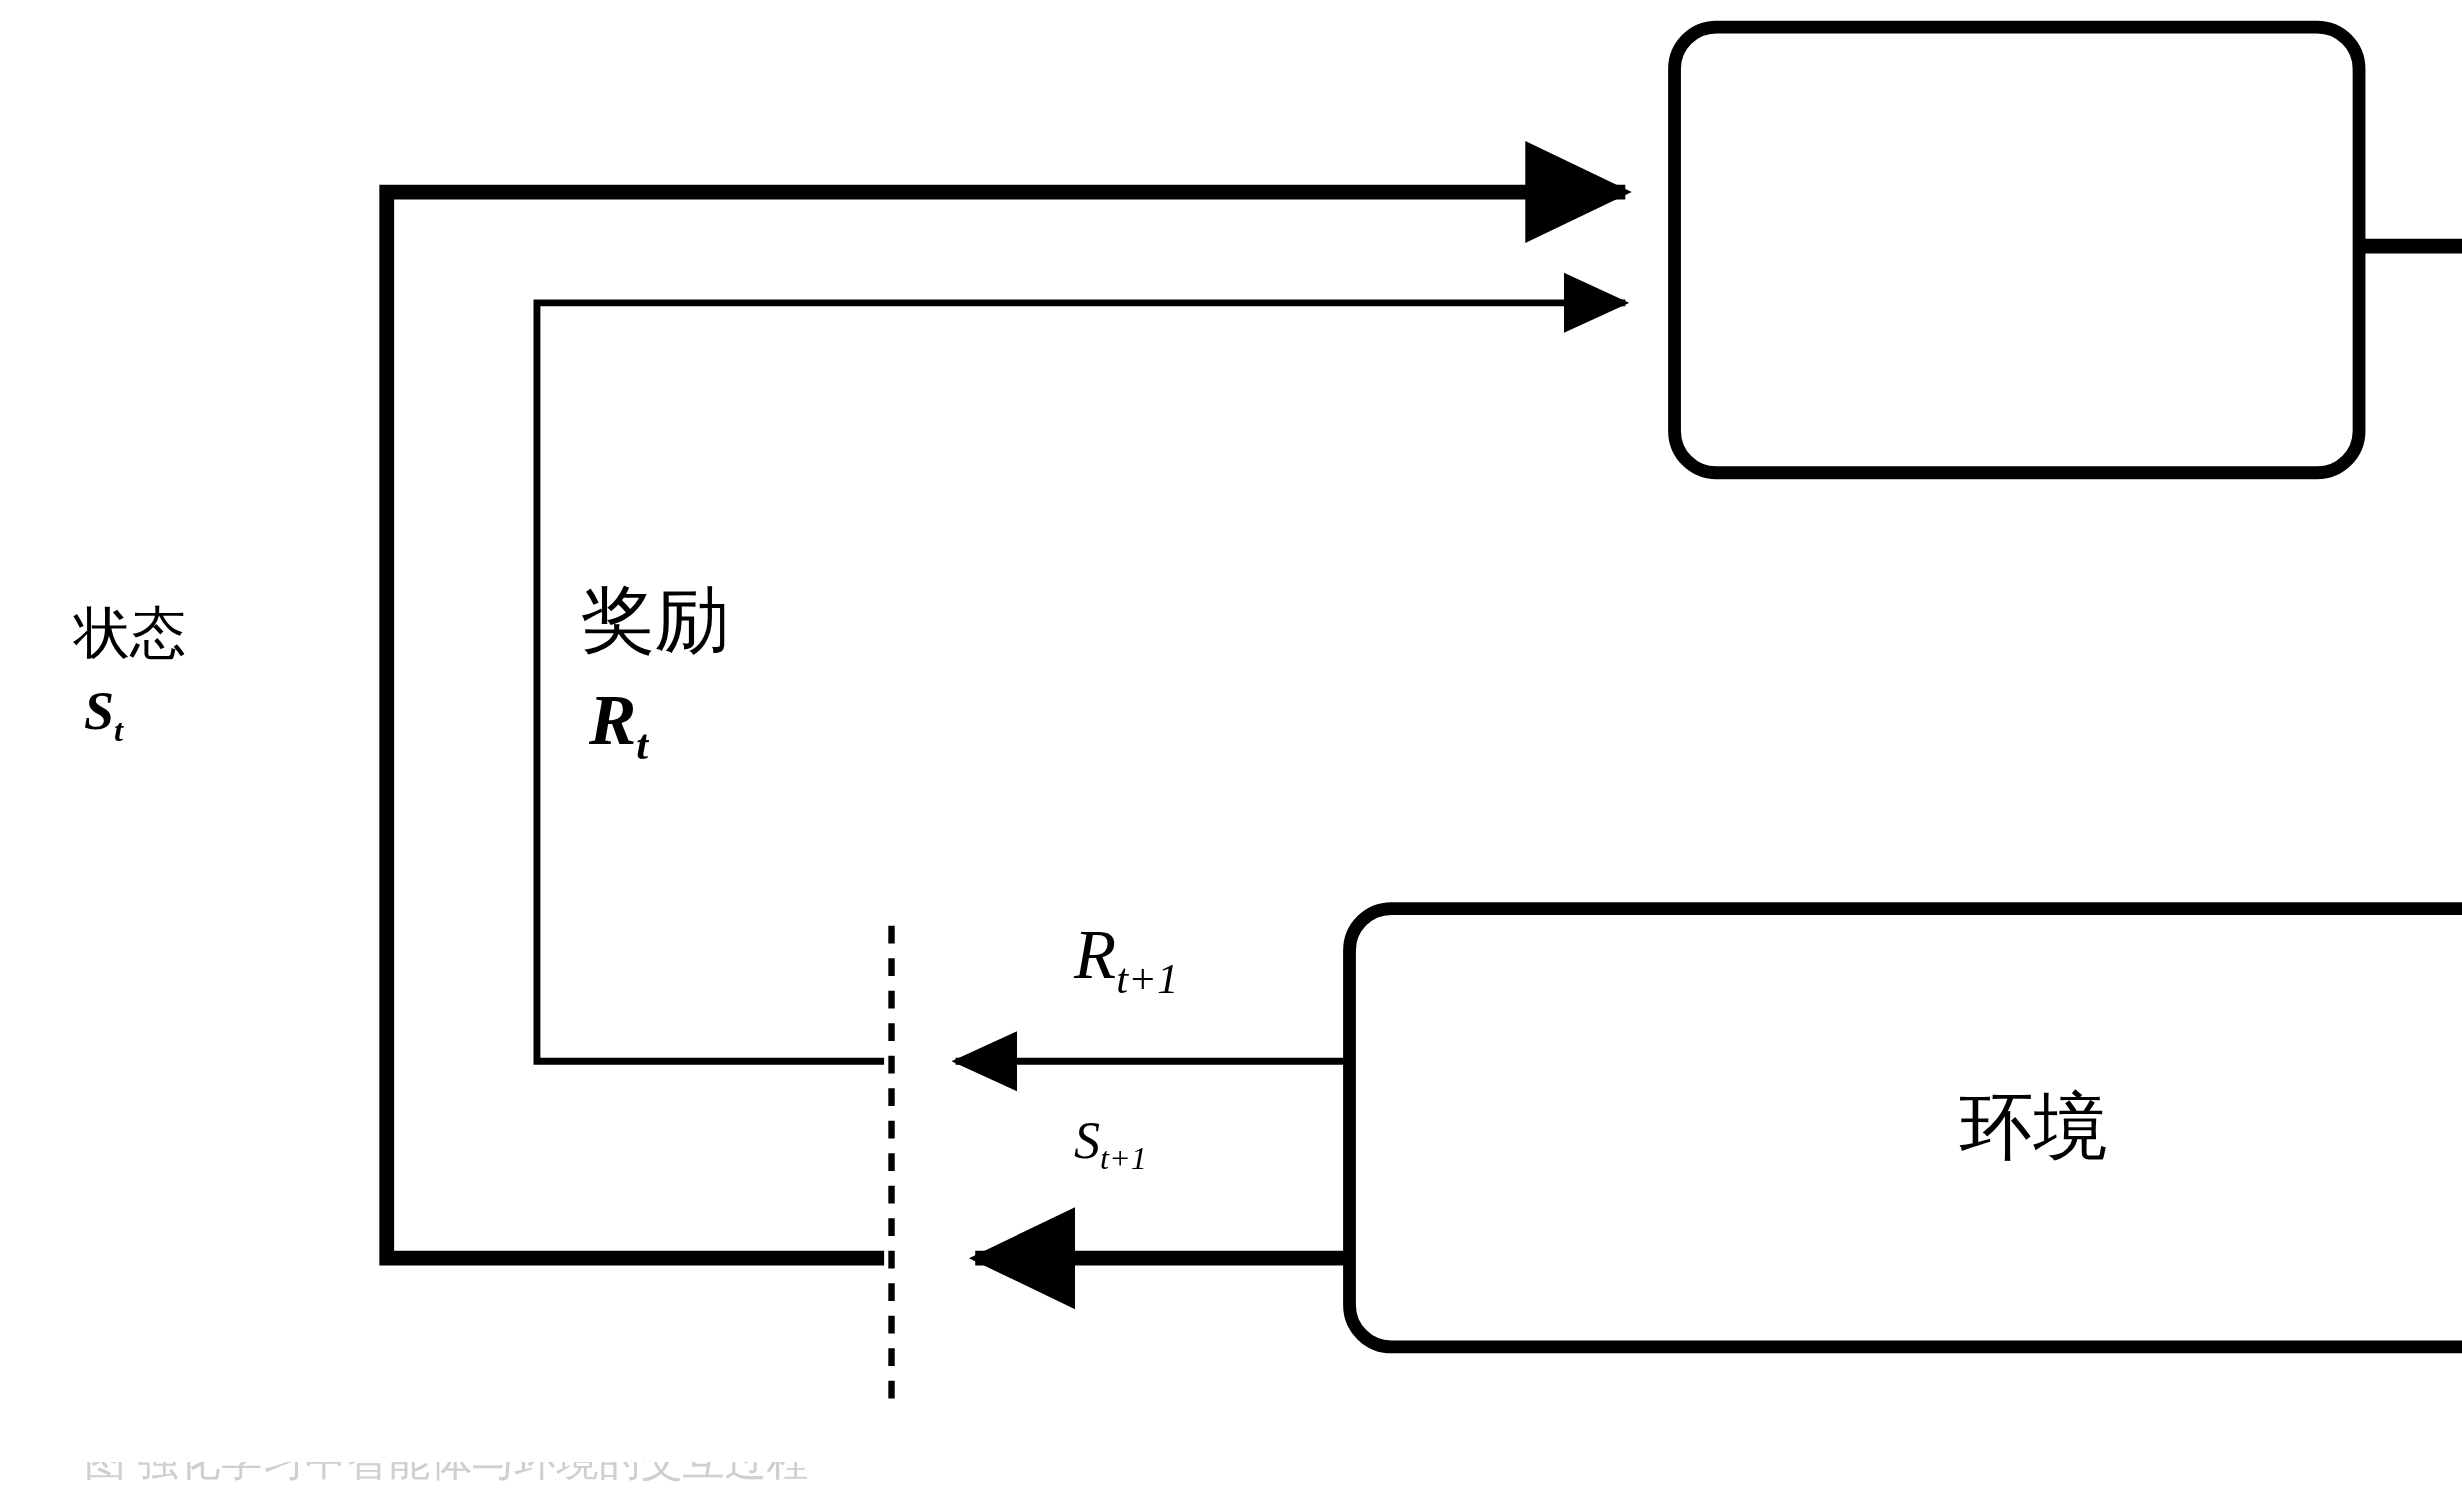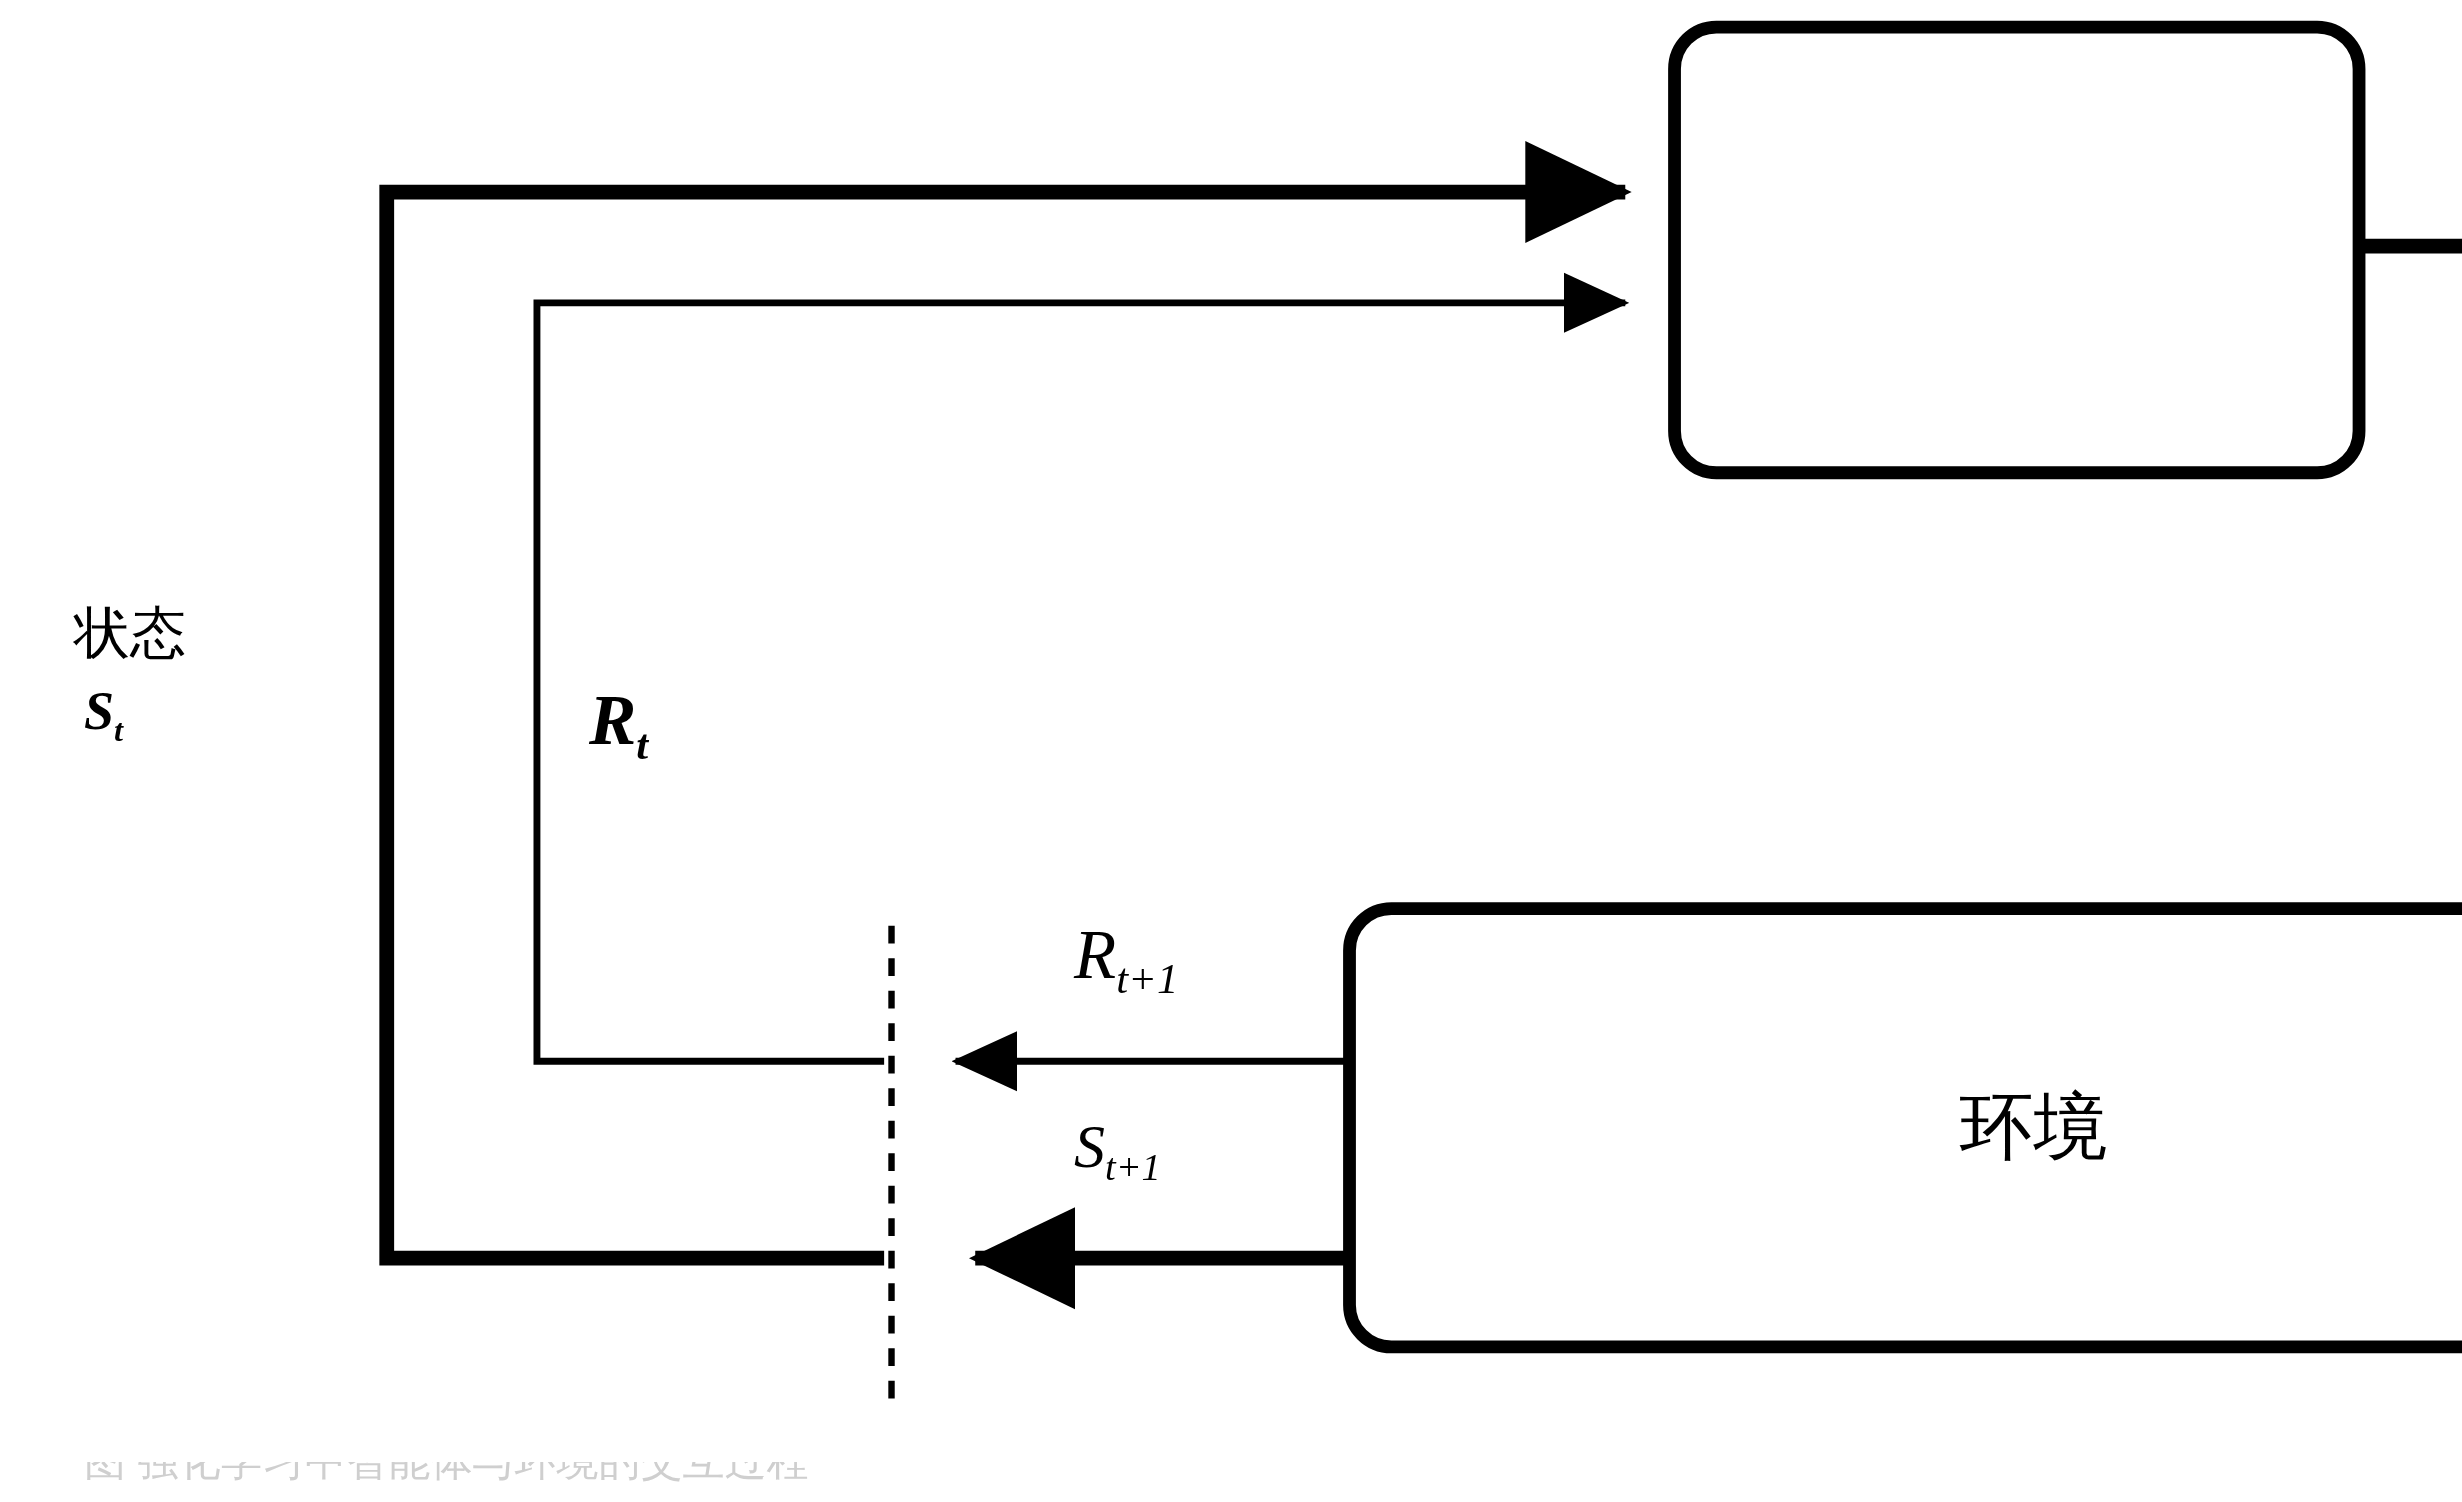--- a/index.html
+++ b/index.html
@@ -122,29 +122,30 @@
   </svg>
 
 
   <div class="node-label" style="left:1349px; top:909px; width:1369px; height:438px; font-size:74px;">环境</div>
 
   <div class="cjk-label" style="left:74px; top:596px; font-size:56px;">状态</div>
   <div class="math-label" style="left:84px; top:680px; font-size:54px;">
     <span>S</span><span class="sub">t</span>
   </div>
 
+  <div class="cjk-label" style="left:581px; top:571px; font-size:74px;">奖励</div>
   <div class="math-label" style="left:589px; top:680px; font-size:71px;">
     <span>R</span><span class="sub">t</span>
   </div>
 
   <div class="edge-math" style="left:1074px; top:916px; font-size:69px;">
     <span>R</span><span class="sub">t+1</span>
   </div>
 
-  <div class="edge-math" style="left:1074px; top:1111px; font-size:62px;">
+  <div class="edge-math" style="left:1074px; top:1111px; font-size:52px;">
     <span>S</span><span class="sub">t+1</span>
   </div>
 
   <div id="caption-strip">
     <div class="caption-text">图  强化学习中智能体与环境的交互过程</div>
   </div>
 
 </div>
 
 

